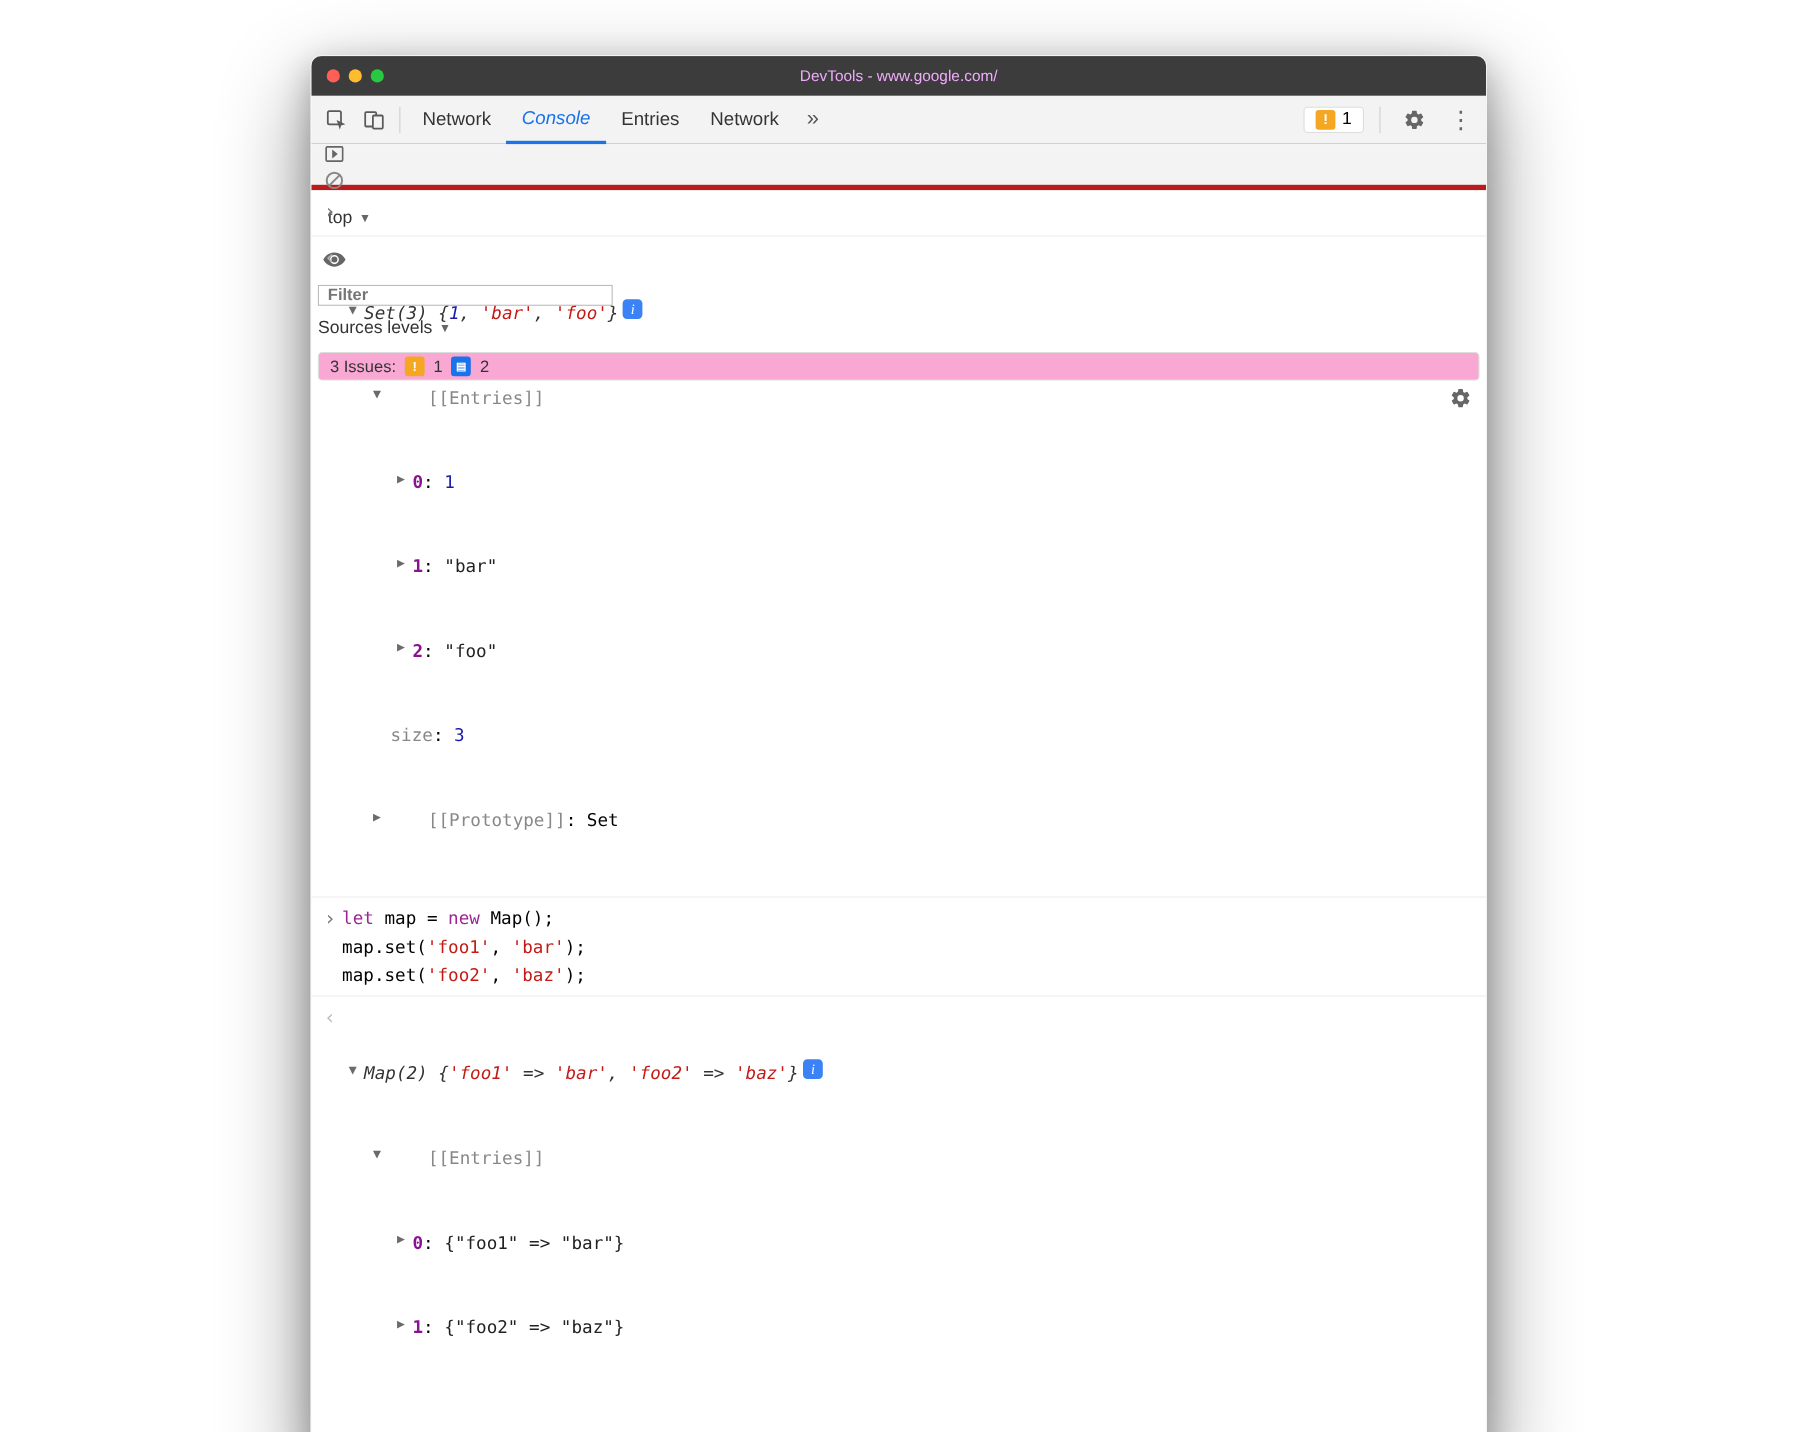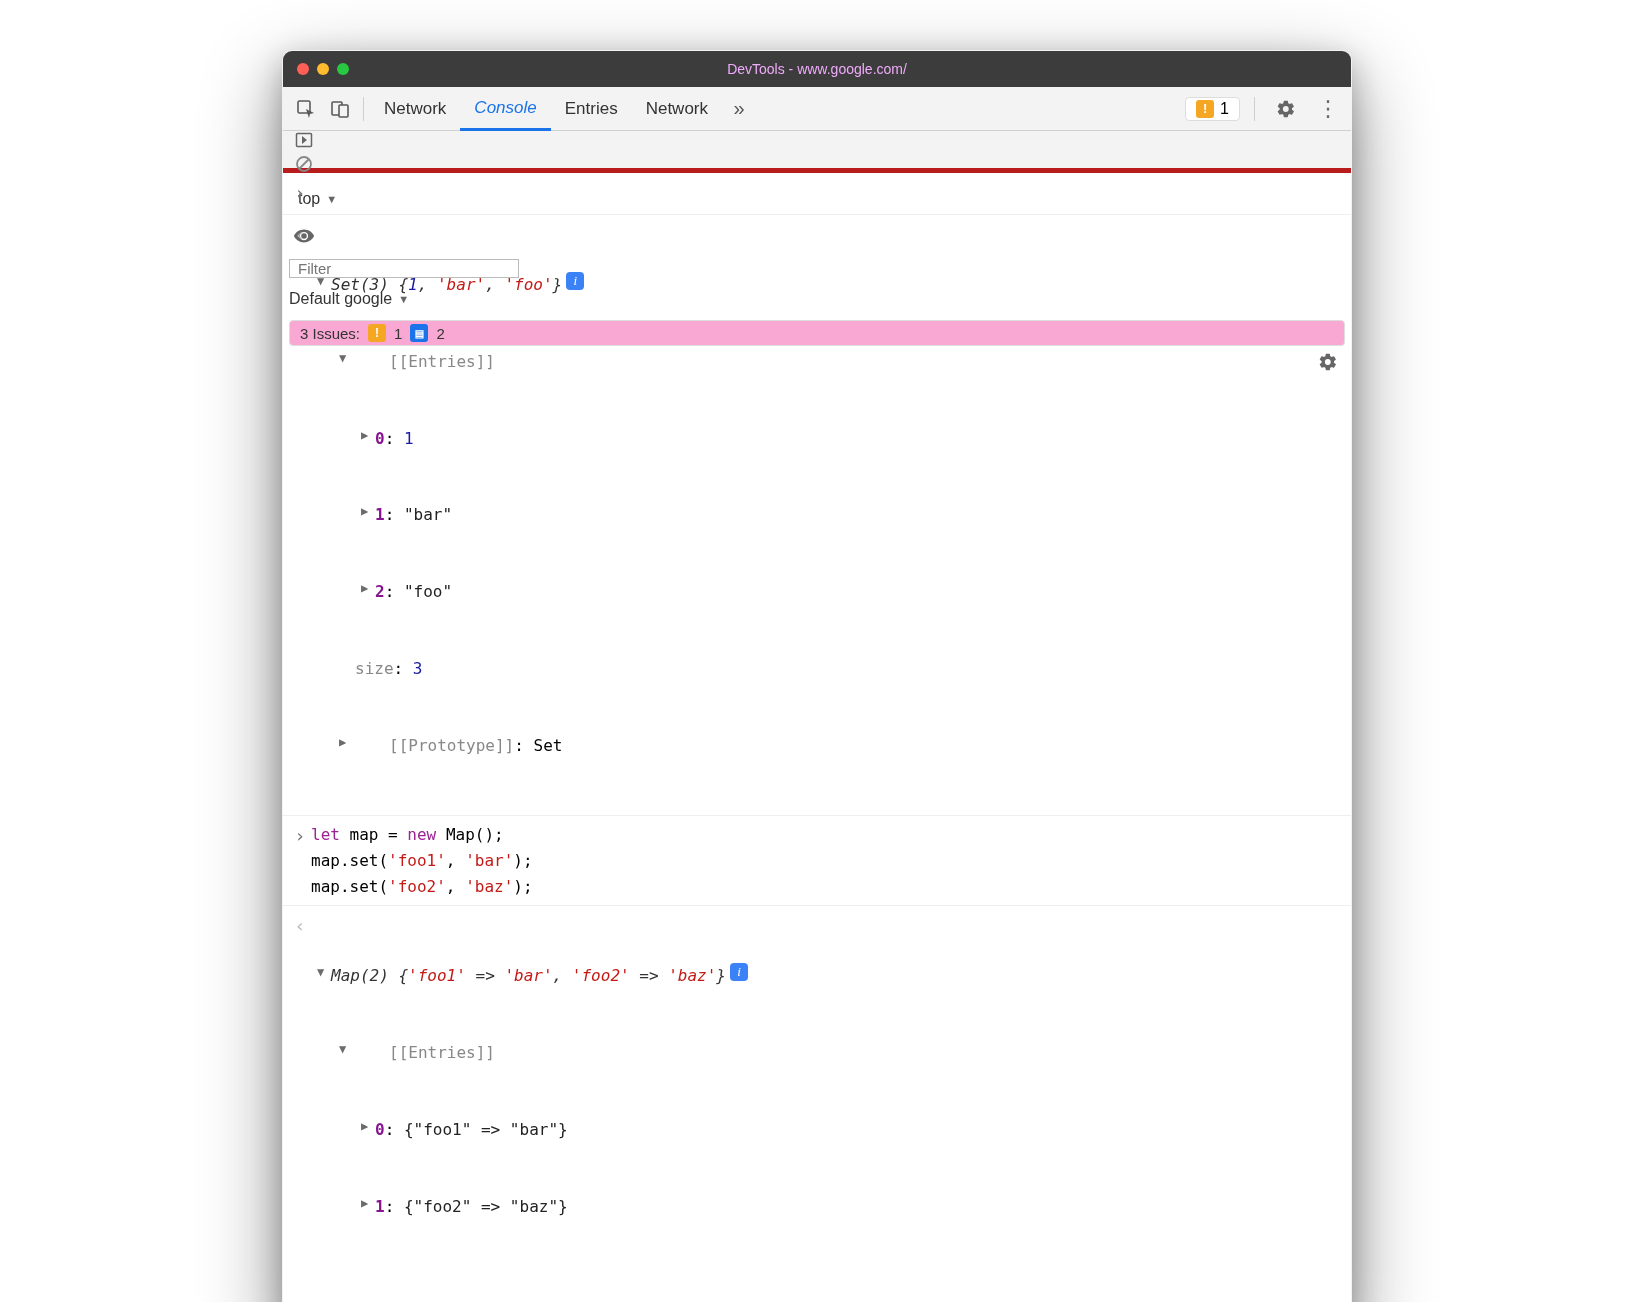--- a/index.html
+++ b/index.html
@@ -100,24 +100,25 @@
   .context-dd {
     border:1px solid transparent;
     padding: 4px 8px;
     display:flex;align-items:center;gap:6px;
     cursor:pointer;
   }
   .filter-input {
     border: 1px solid #bbb;
     background: #fff;
     height: 28px;
-    width: 230px;
+    width: 268px;
     padding: 0 8px;
     font-size: 15px;
     color: #555;
+    font-weight: bold;
   }
   .levels-dd { display:flex;align-items:center;gap:6px;cursor:pointer; }
   .issues-box {
     border:1px solid #ddd; background:#f9a8d4;
     display:flex;align-items:center; gap:8px;
     padding:3px 10px; border-radius:4px;
     font-size:15px;
   }
   .msg-dot { width:18px;height:18px;border-radius:3px;display:flex;align-items:center;justify-content:center;color:#fff;font-weight:bold;font-size:12px;}
   .msg-dot.y{background:#f5a623;} .msg-dot.b{background:#1a73e8;}
@@ -247,21 +248,21 @@
     <div class="tab-sep"></div>
     <div class="tb2-btn">
       <svg width="22" height="22" viewBox="0 0 24 24" fill="#666">
           <path d="M12 5C7 5 2.73 8.11 1 12c1.73 3.89 6 7 11 7s9.27-3.11 11-7c-1.73-3.89-6-7-11-7zm0 11.5A4.5 4.5 0 1 1 16.5 12 4.5 4.5 0 0 1 12 16.5zM12 9a3 3 0 1 0 3 3 3 3 0 0 0-3-3z"></path>
         </svg>
     </div>
     <div class="tab-sep"></div>
     <input class="filter-input" placeholder="Filter" style="">
     <div class="tab-sep"></div>
     <div class="levels-dd">
-      <span>Default google</span>
+      <span>Sources levels</span>
       <span style="font-size:11px;color:#666;">▼</span>
     </div>
     <div class="tab-sep"></div>
     <div class="issues-box">
       <span>3 Issues:</span>
       <span class="msg-dot y">!</span>
       <span>1</span>
       <span class="msg-dot b" style="font-size:10px;">▤</span>
       <span>2</span>
     </div>

